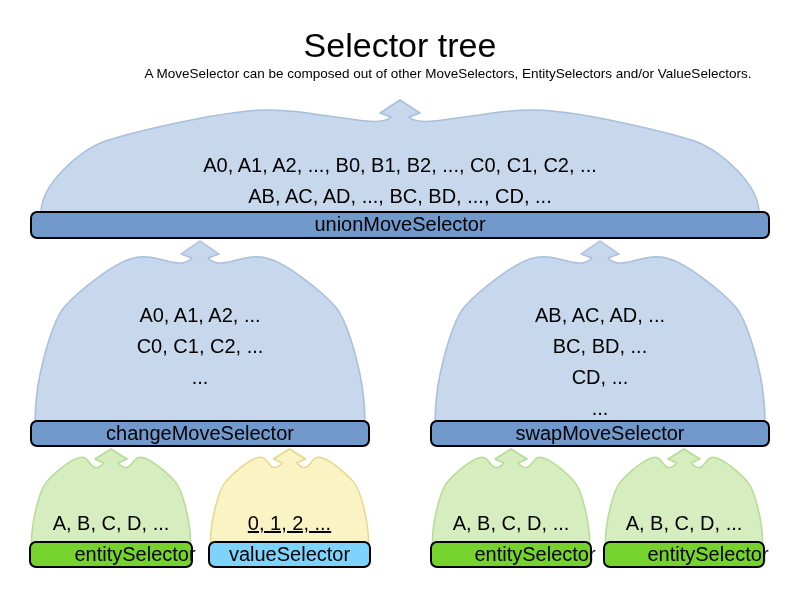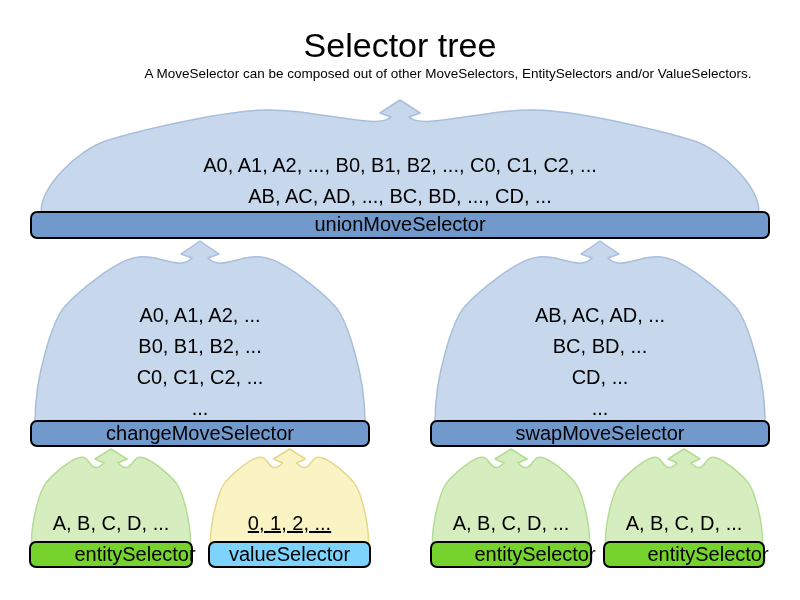--- a/index.html
+++ b/index.html
@@ -51,21 +51,20 @@
   </div>
   <div class="bar move" style="left:30px;top:211px;width:740px;height:28px;">
     <span>unionMoveSelector</span>
   </div>
 
   <svg class="funnel move" style="left:30px;top:240px;" width="340" height="184">
       <path d="M5.1,184.0C4.1,138.0 22.8,80.0 35.0,66.2C47.3,52.4 84.3,21.7 104.7,17.8C128.5,12.3 148.0,32.0 162.0,18.0L151.0,14.0L170.0,1L189.0,14.0L178.0,18.0C192.0,32.0 211.5,12.3 235.3,17.8C255.7,21.7 292.7,52.4 305.0,66.2C317.2,80.0 335.9,138.0 334.9,184.0Z"></path>
     </svg>
   <div class="funnel-text" style="left:30px;top:300px;width:340px;">
     <div>A0, A1, A2, ...</div>
-    <div>B0, B1, B2, ...</div>
     <div>C0, C1, C2, ...</div>
     <div>...</div>
   </div>
   <div class="bar move" style="left:30px;top:420px;width:340px;height:27px;">
     <span>changeMoveSelector</span>
   </div>
 
   <svg class="funnel move" style="left:430px;top:240px;" width="340" height="184">
       <path d="M5.1,184.0C4.1,138.0 22.8,80.0 35.0,66.2C47.3,52.4 84.3,21.7 104.7,17.8C128.5,12.3 148.0,32.0 162.0,18.0L151.0,14.0L170.0,1L189.0,14.0L178.0,18.0C192.0,32.0 211.5,12.3 235.3,17.8C255.7,21.7 292.7,52.4 305.0,66.2C317.2,80.0 335.9,138.0 334.9,184.0Z"></path>
     </svg>

